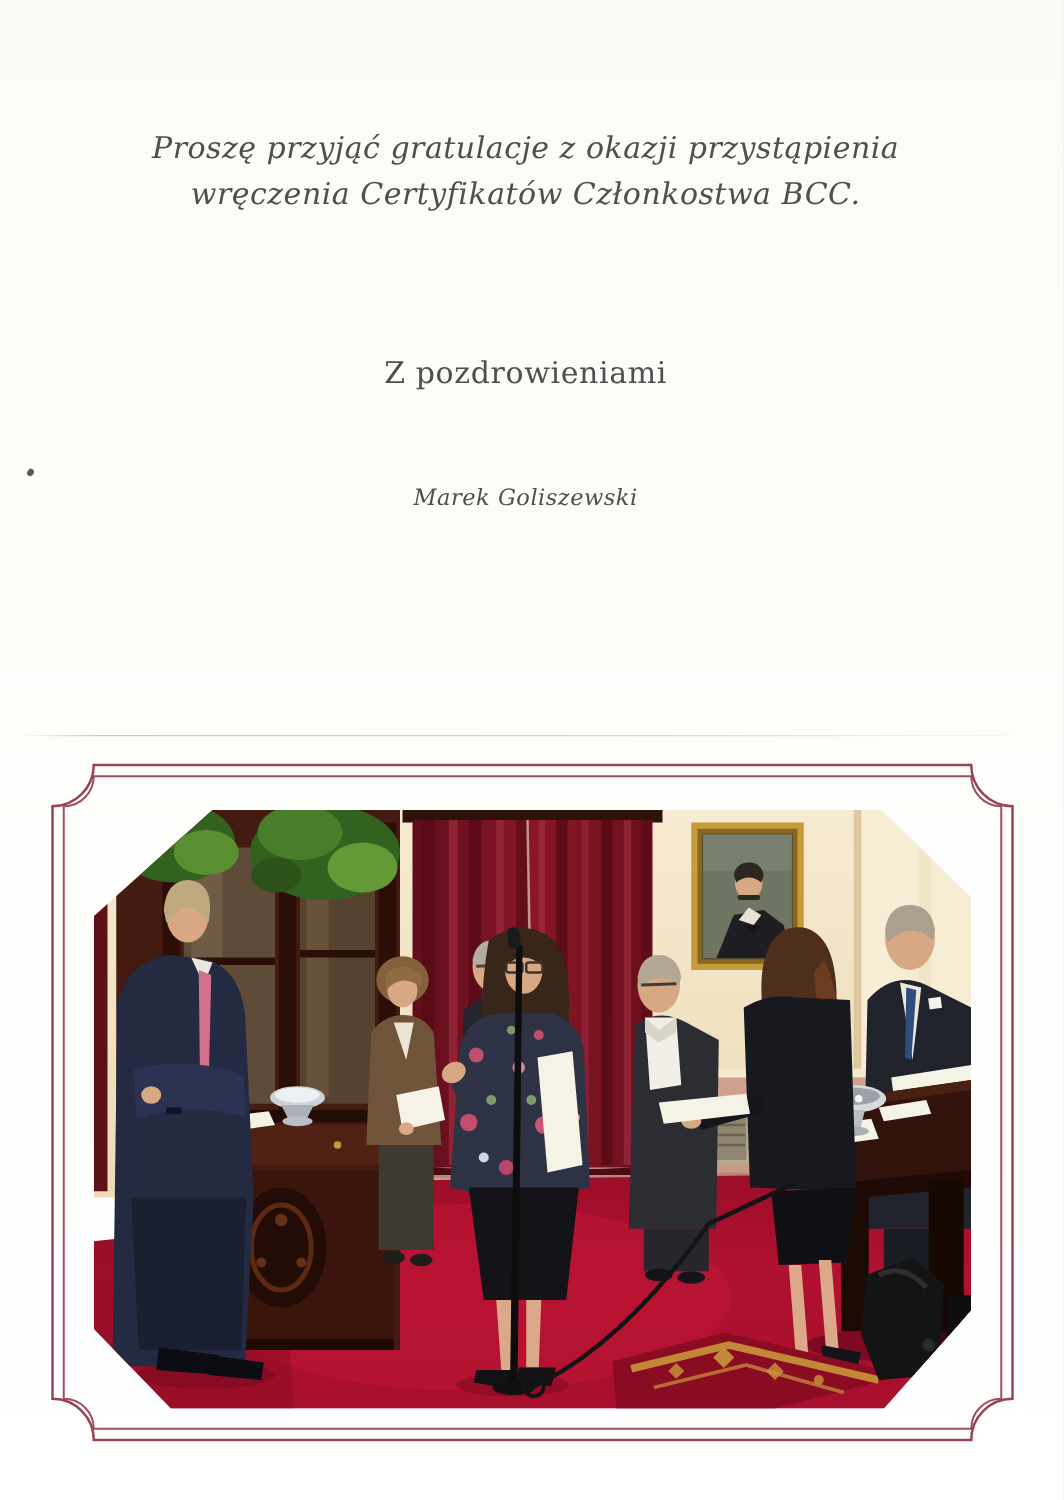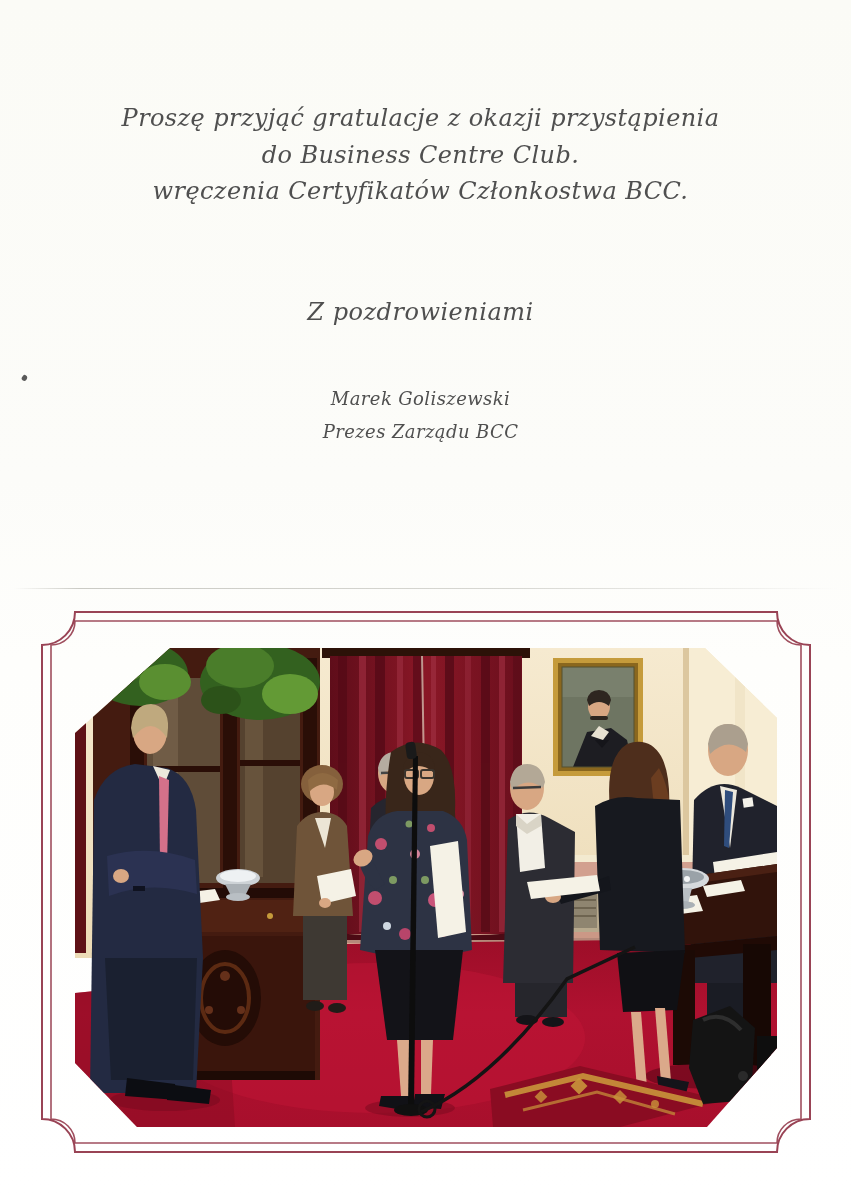--- a/index.html
+++ b/index.html
@@ -13,22 +13,22 @@
   }
   .message{
     position:absolute;top:100px;left:0;right:10px;
     text-align:center;
     font-style:italic;
     font-size:24px;line-height:36.5px;
     letter-spacing:0.4px;
     color:var(--text-gray);
   }
   .closing{
-    position:absolute;top:298px;left:0;right:10px;
-    text-align:center;font-style:italic;
+    position:absolute;top:284px;left:0;right:10px;
+    text-align:center;
     font-size:24px;color:var(--text-gray);letter-spacing:0.5px;
   }
   .signature{
     position:absolute;top:382px;left:0;right:10px;
     text-align:center;font-style:italic;
     font-size:18px;line-height:33px;color:var(--text-gray);
     letter-spacing:0.4px;
   }
   .speck{
     position:absolute;left:22px;top:375px;width:5px;height:6px;
@@ -45,29 +45,27 @@
     clip-path:polygon(95px 0px,630px 0px,702px 70px,702px 400px,632px 479px,62px 479px,0px 415px,0px 85px);
   }
 </style>
 </head>
 <body>
 
 <div class="card">
 
   <div class="message">
     <div>Proszę przyjąć gratulacje z okazji przystąpienia</div>
-    <div>do Business Centre Club.</div>
     <div>wręczenia Certyfikatów Członkostwa BCC.</div>
   </div>
 
   <div class="closing">Z pozdrowieniami</div>
 
   <div class="signature">
     <div>Marek Goliszewski</div>
-    <div>Prezes Zarządu BCC</div>
   </div>
 
   <div class="speck"></div>
   <div class="fold-line"></div>
 
   <svg class="frame-svg" width="851" height="1200" viewBox="0 0 851 1200">
     <path d="M 75,612 L 777,612 A 33,33 0 0 0 810,645 L 810,1119 A 33,33 0 0 0 777,1152 L 75,1152 A 33,33 0 0 0 42,1119 L 42,645 A 33,33 0 0 0 75,612 Z" fill="none" style="stroke:var(--frame-maroon)" stroke-width="2" opacity="0.9"></path>
     <path d="M 75,621 L 777,621 A 24,24 0 0 0 801,645 L 801,1119 A 24,24 0 0 0 777,1143 L 75,1143 A 24,24 0 0 0 51,1119 L 51,645 A 24,24 0 0 0 75,621 Z" fill="none" style="stroke:var(--frame-maroon)" stroke-width="1.6" opacity="0.85"></path>
   </svg>
 

